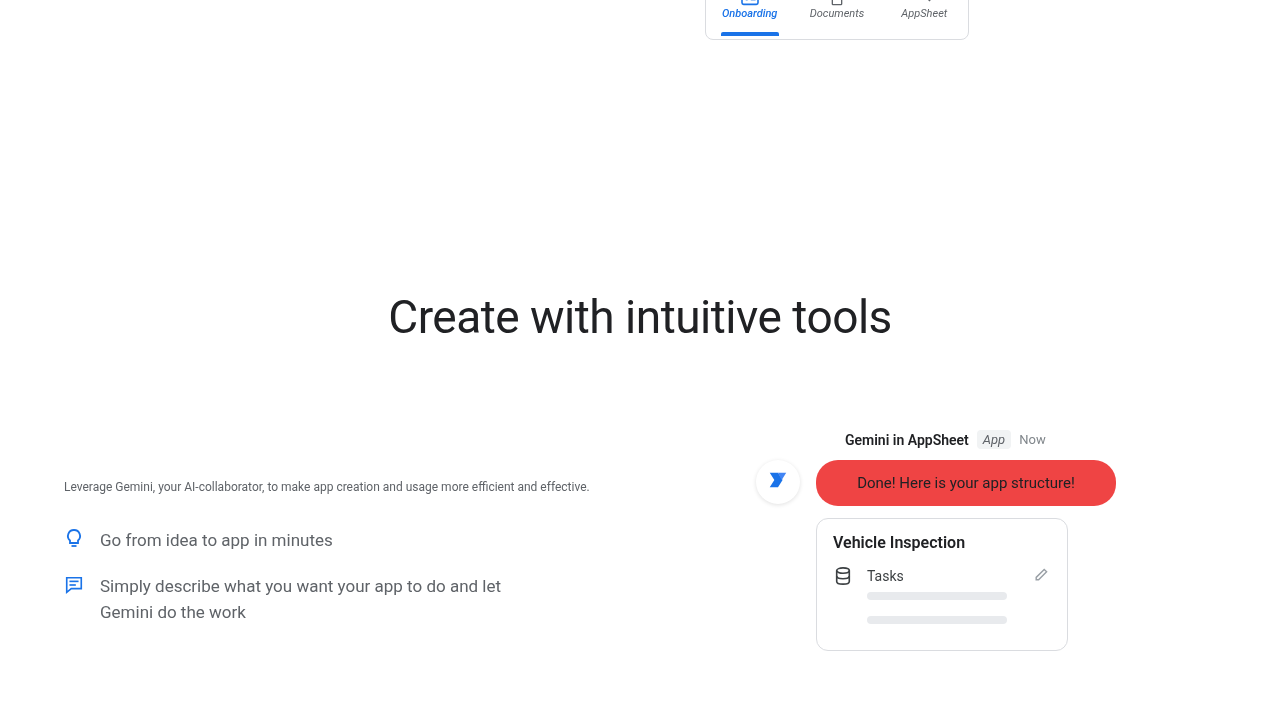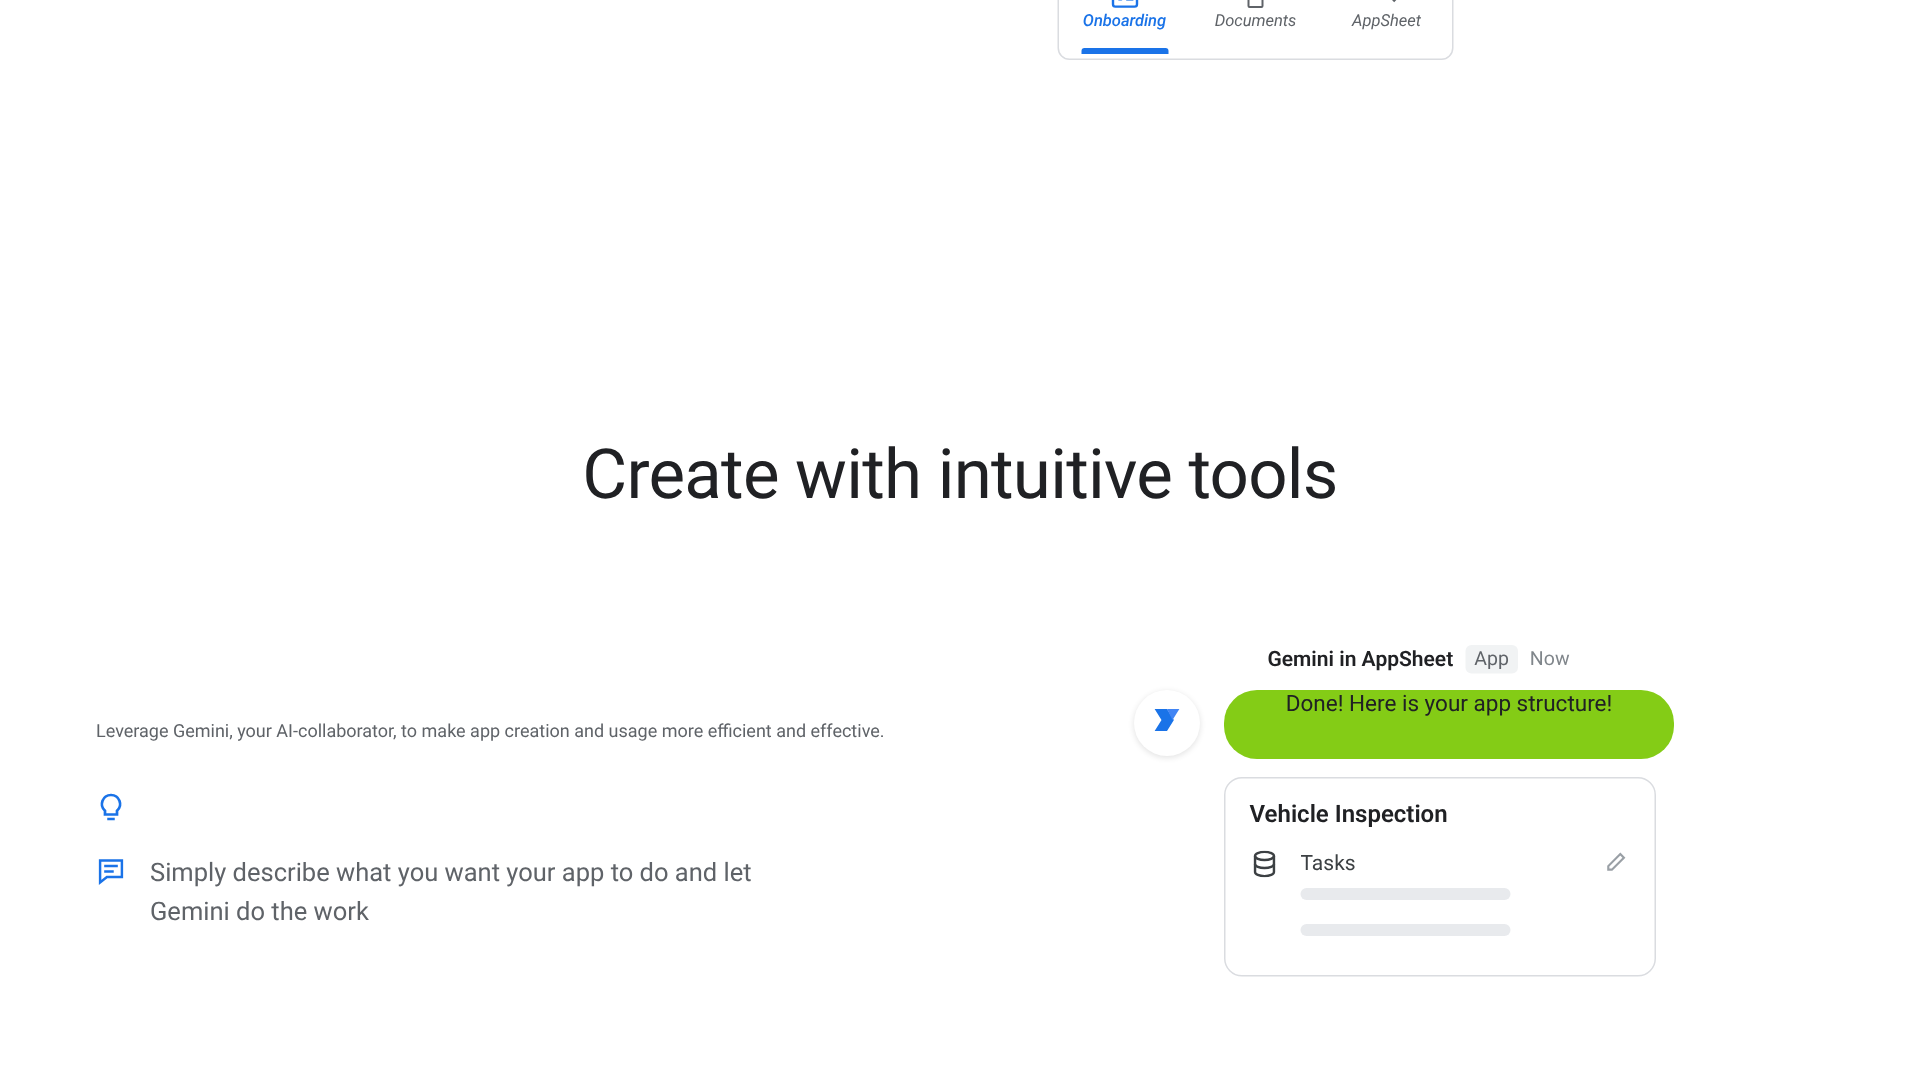--- a/index.html
+++ b/index.html
@@ -129,20 +129,21 @@
     gap: 8px;
     font-size: 14px;
   }
   .gemini-header .bold { font-weight: 600; color: #202124; }
   .gemini-header .badge {
     background: #f1f3f4;
     color: #5f6368;
     border-radius: 4px;
     padding: 2px 6px;
     font-size: 13px;
+    font-style: italic;
   }
   .gemini-header .now { color: #80868b; font-size: 13px; }
 
   .avatar-circle {
     position: absolute;
     top: 460px;
     left: 756px;
     width: 44px;
     height: 44px;
     border-radius: 50%;
@@ -152,33 +153,34 @@
     align-items: center;
     justify-content: center;
   }
 
   .bubble {
     position: absolute;
     top: 460px;
     left: 816px;
     width: 300px;
     height: 46px;
-    background: #84cc16;
+    background: #ef4444;
     border-radius: 22px;
     display: flex;
+    align-items: center;
     justify-content: center;
     font-size: 15px;
     color: #202124;
   }
 
   .inspection-card {
     position: absolute;
     top: 518px;
     left: 816px;
-    width: 288px;
+    width: 252px;
     border: 1px solid #dadce0;
     border-radius: 12px;
     background: #fff;
     padding: 14px 16px 10px;
   }
   .inspection-card h3 {
     font-size: 16px;
     font-weight: 600;
     color: #202124;
     margin-bottom: 14px;
@@ -265,20 +267,21 @@
 <div class="left-col">
   <p class="lead">Leverage Gemini, your AI-collaborator, to make app creation and usage more efficient and effective.</p>
   <ul class="bullet-list">
     <li>
       <span class="bullet-icon">
         <svg width="18" height="22" viewBox="0 0 18 22" fill="none" stroke="#1a73e8" stroke-width="1.8">
           <path d="M9 2a6 6 0 0 0-4 10.5V15h8v-2.5A6 6 0 0 0 9 2z"></path>
           <line x1="6.5" y1="18" x2="11.5" y2="18"></line>
         </svg>
       </span>
+      <span class="bullet-text">Go from idea to app in minutes</span>
     </li>
     <li>
       <span class="bullet-icon">
         <svg width="20" height="20" viewBox="0 0 22 22" fill="none" stroke="#1a73e8" stroke-width="1.8">
           <path d="M3 3h16v12H8l-5 4V3z"></path>
           <line x1="6" y1="7" x2="16" y2="7"></line>
           <line x1="6" y1="11" x2="13" y2="11"></line>
         </svg>
       </span>
       <span class="bullet-text">Simply describe what you want your app to do and let Gemini do the work</span>

